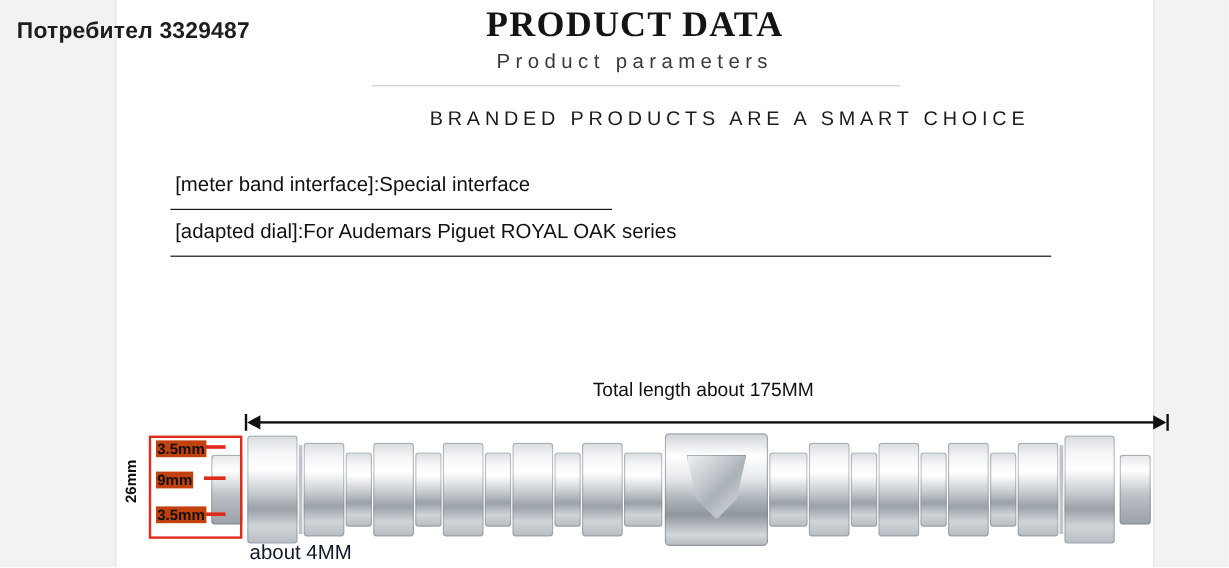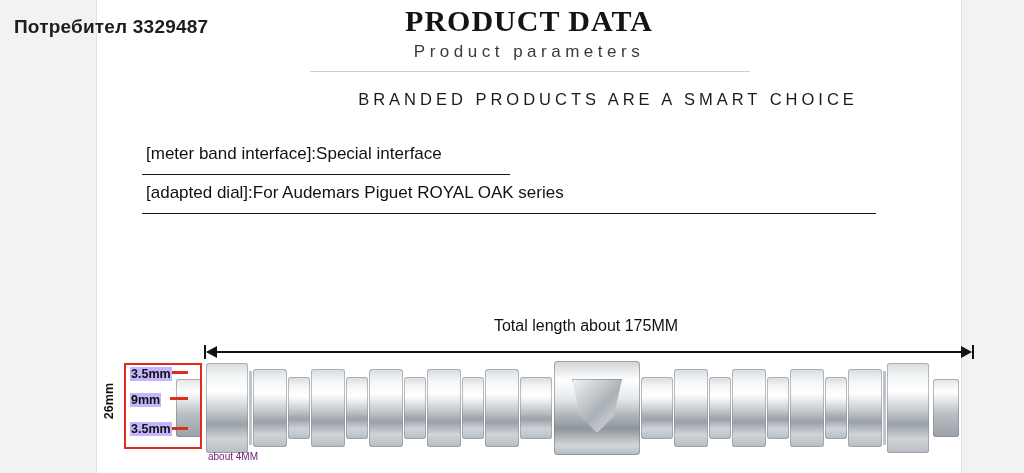--- a/index.html
+++ b/index.html
@@ -228,21 +228,21 @@
     height: 86px;
     border: 2px solid #e02a1b;
     box-sizing: border-box;
   }
   .thick-label {
     position: absolute;
     left: 34px;
     font-size: 12.5px;
     font-weight: bold;
     color: #111;
-    background: #c4b5fd;
+    background: #c2410c;
     padding: 0 1px;
   }
   .thick-label.t1 { top: 62px; }
   .thick-label.t2 { top: 88px; }
   .thick-label.t3 { top: 117px; }
 
   #width-label {
     position: absolute;
     left: 6px;
     top: 78px;
@@ -263,22 +263,22 @@
     background: #e02a1b;
   }
   .red-tick.a { top: 66px; }
   .red-tick.b { top: 92px; }
   .red-tick.c { top: 122px; }
 
   #bottom-note {
     position: absolute;
     left: 112px;
     top: 146px;
-    font-size: 10px;
-    color: #701a75;
+    font-size: 17px;
+    color: #0f172a;
   }
 
   
   #bracelet {
     position: absolute;
     left: 80px;
     top: 56px;
     width: 808px;
     height: 94px;
   }

